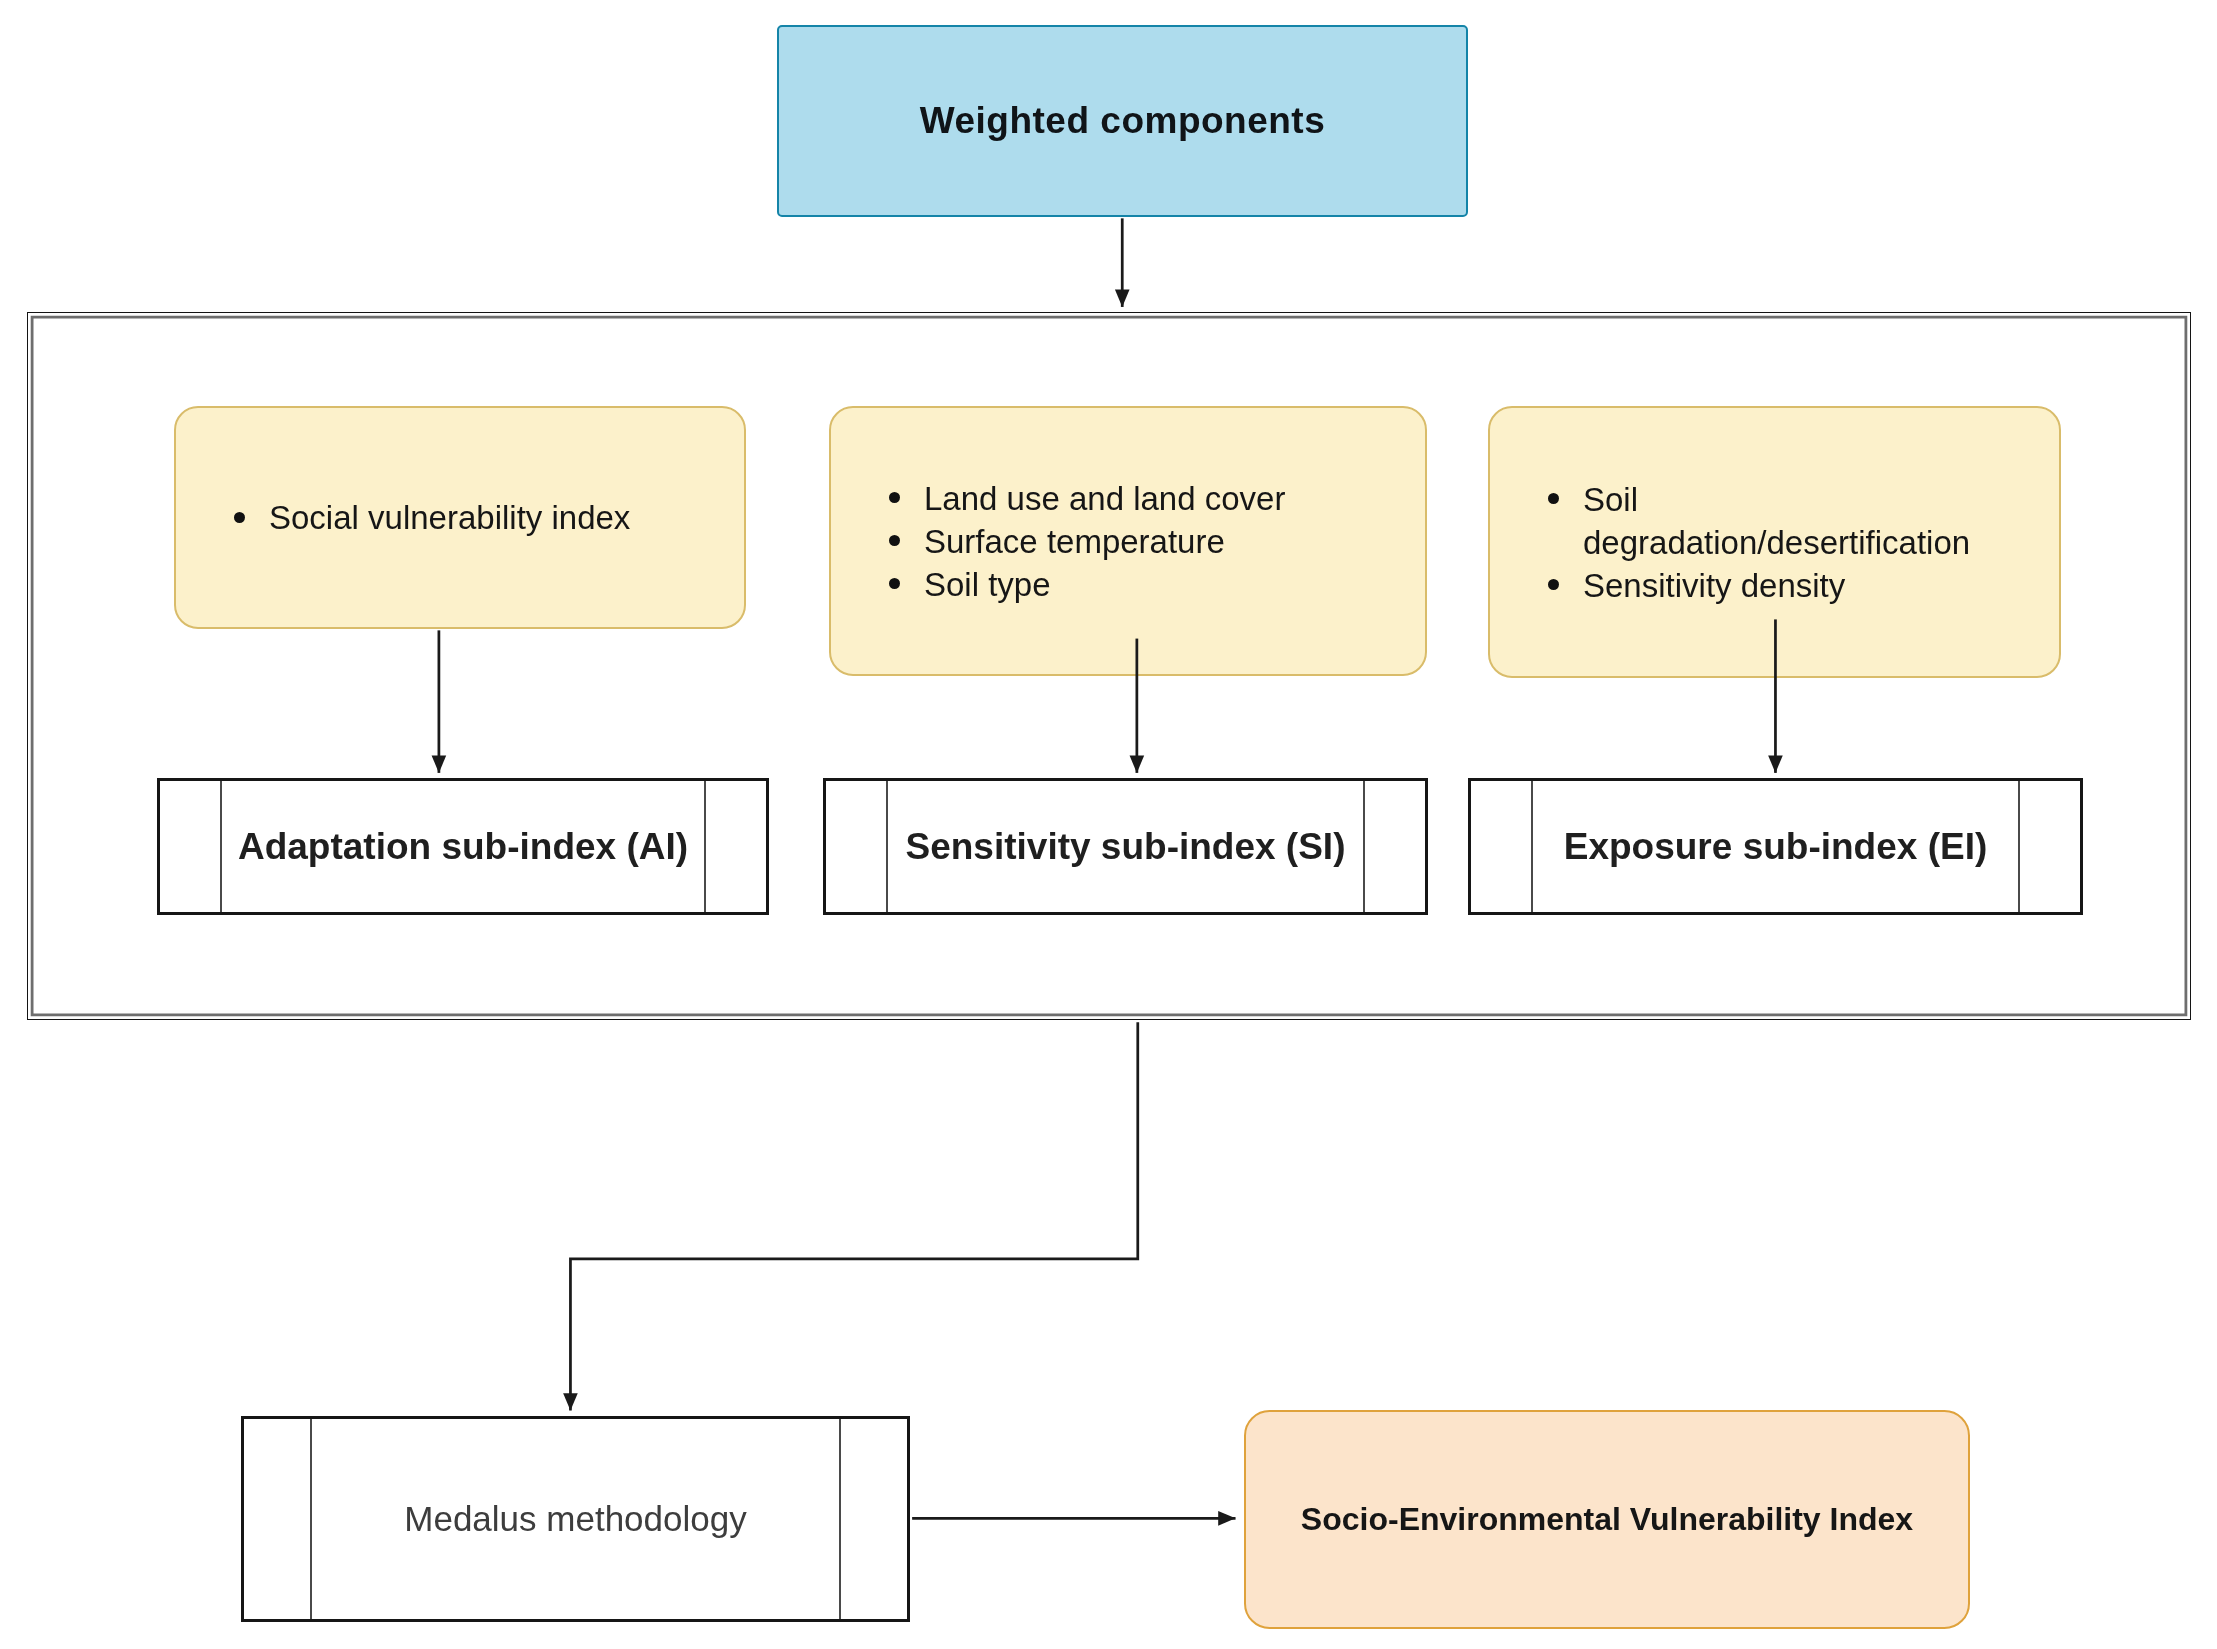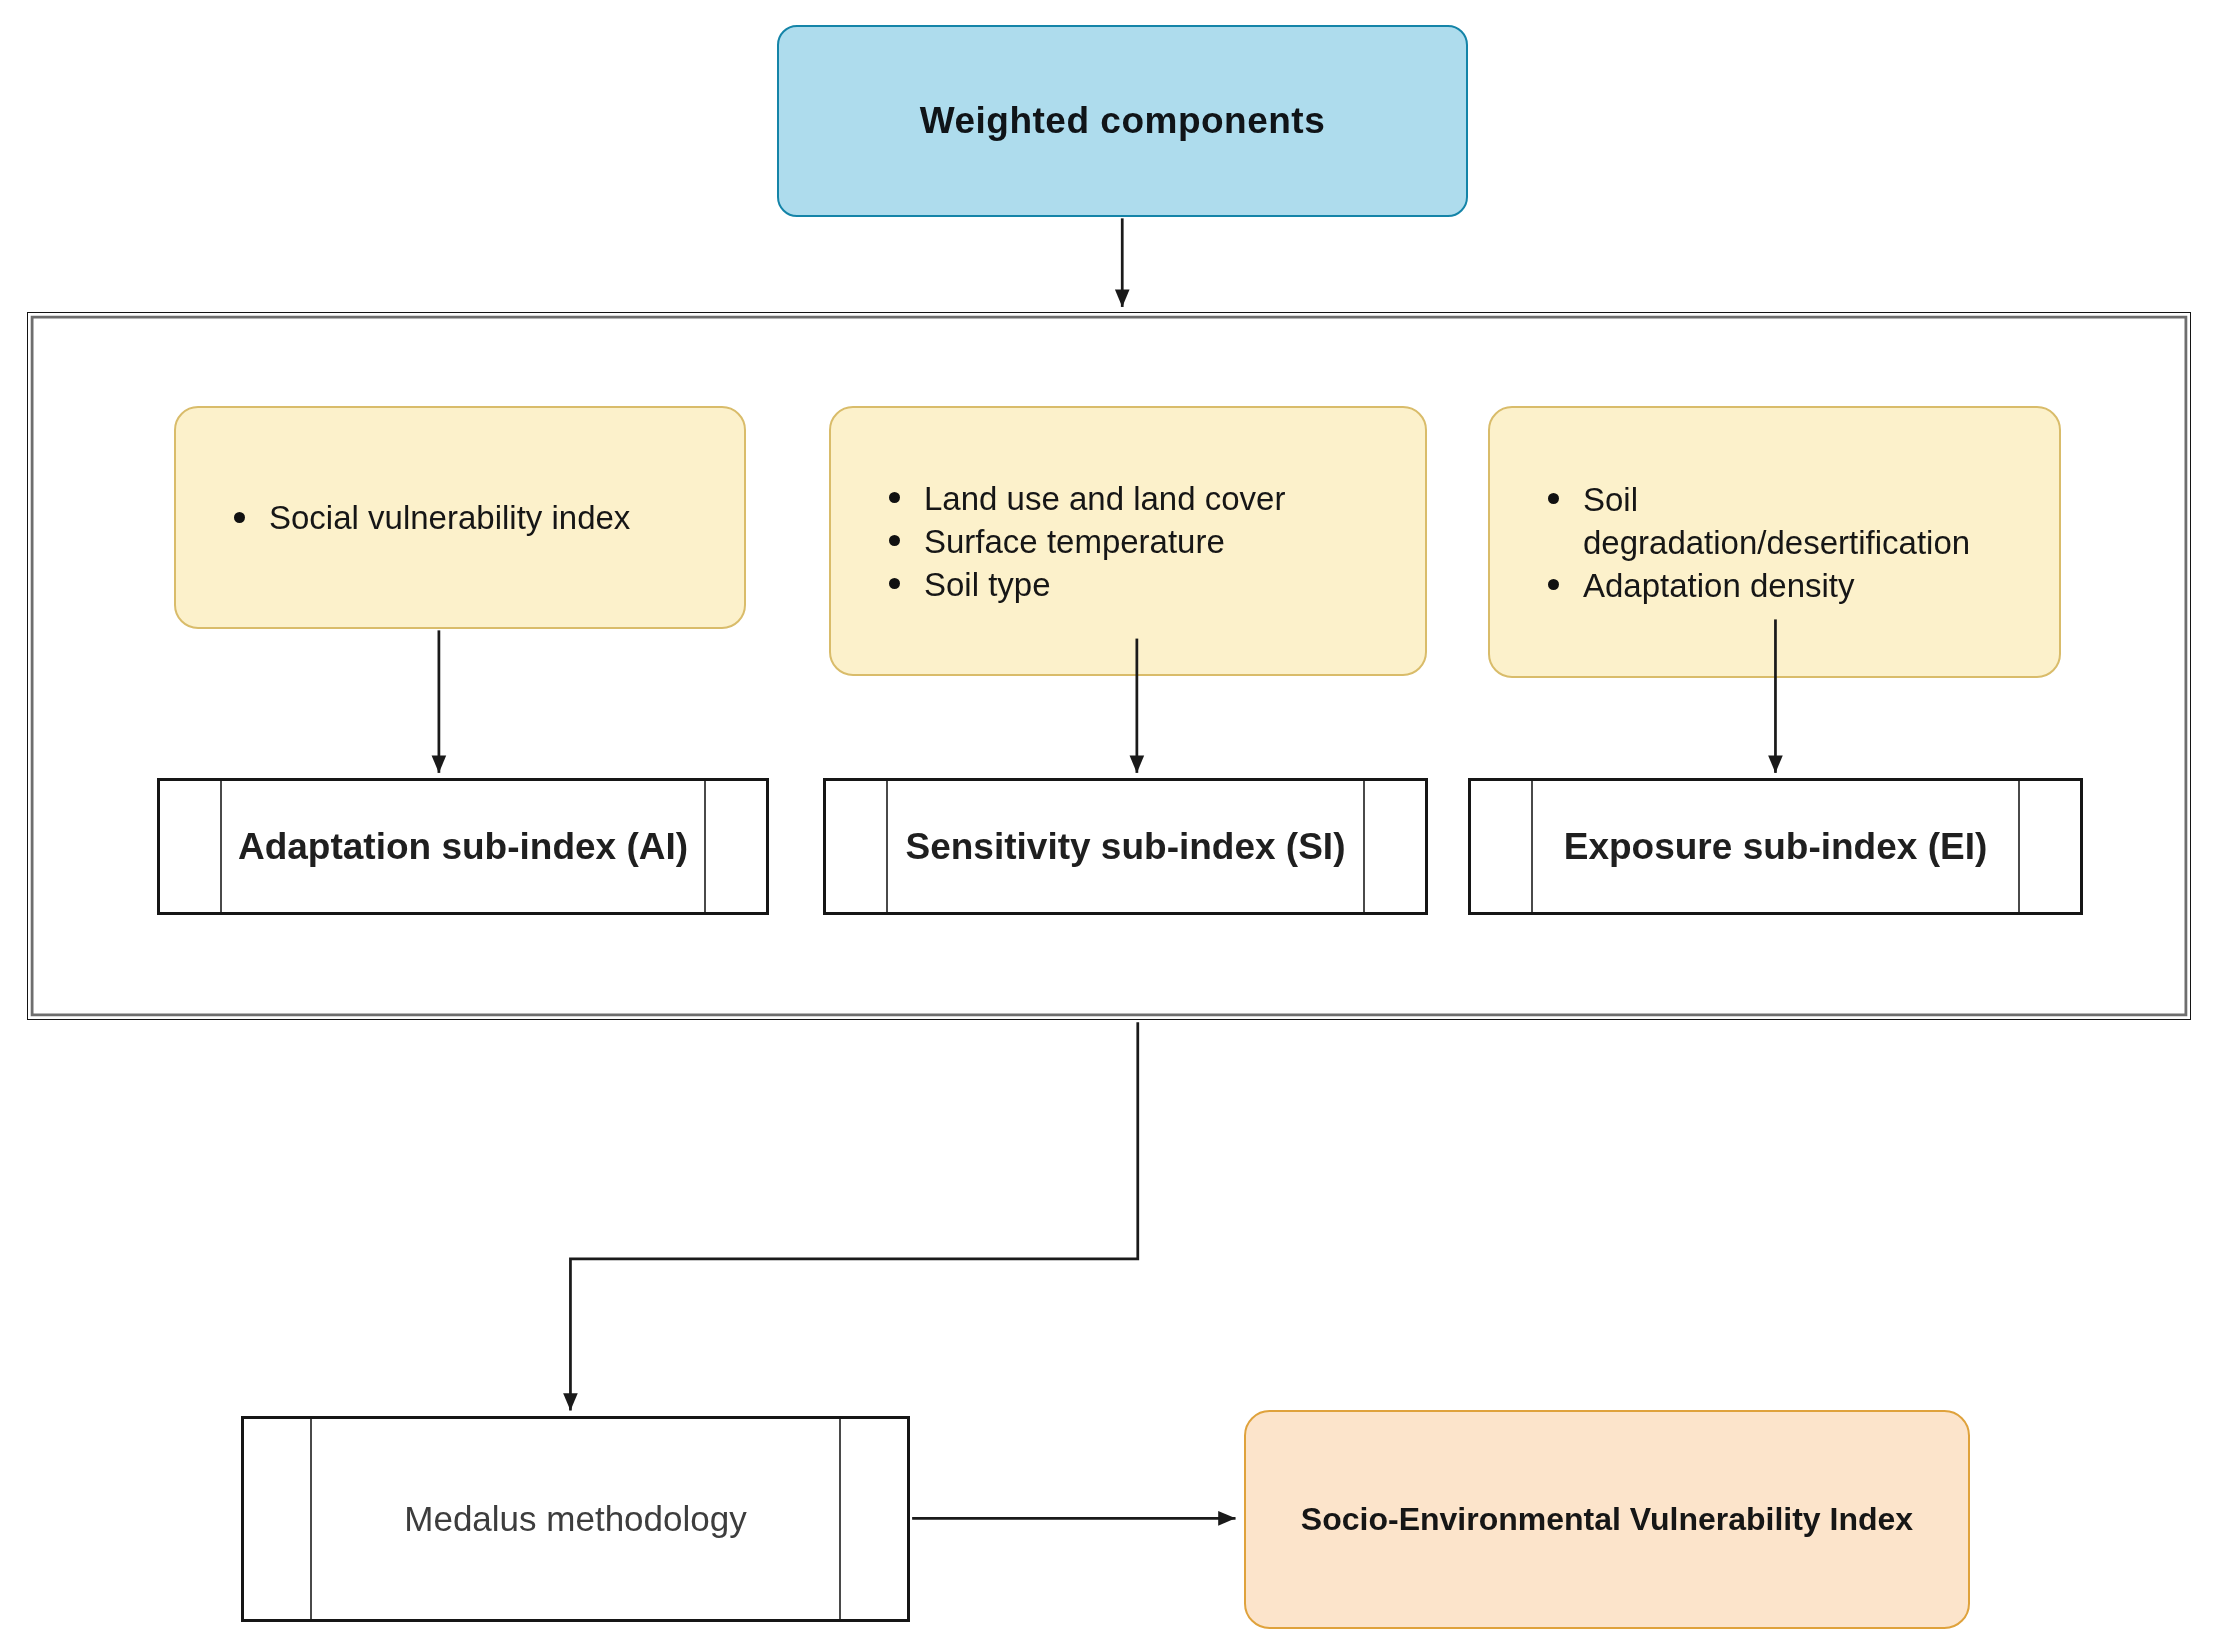--- a/index.html
+++ b/index.html
@@ -23,21 +23,21 @@
     stroke: #1a1a1a;
     stroke-width: 3;
   }
   .box { position: absolute; box-sizing: border-box; }
 
   
   .blue {
     left: 777px; top: 25px; width: 691px; height: 192px;
     background: #aedced;
     border: 2.7px solid #1484a8;
-    border-radius: 20px;
+    border-radius: 5px;
     display: flex; align-items: center; justify-content: center;
     font-size: 37px; font-weight: bold; color: #101418;
     letter-spacing: 0.5px;
   }
 
   
   .panel {
     left: 27.4px; top: 312px; width: 2164px; height: 708px;
     background: #ffffff;
     border: 1.8px solid #141414;
@@ -144,21 +144,21 @@
       <li>Land use and land cover</li>
       <li>Surface temperature</li>
       <li>Soil type</li>
     </ul>
   </div>
 
   <div class="box yellow y3">
     <ul>
       <li>Soil
 degradation/desertification</li>
-      <li>Adaptation density</li>
+      <li>Sensitivity density</li>
     </ul>
   </div>
 
   <div class="box process ai">
     <div class="bar left"></div>
     <div class="bar right"></div>
     <span class="plabel">Adaptation sub-index (AI)</span>
   </div>
 
   <div class="box process si">

